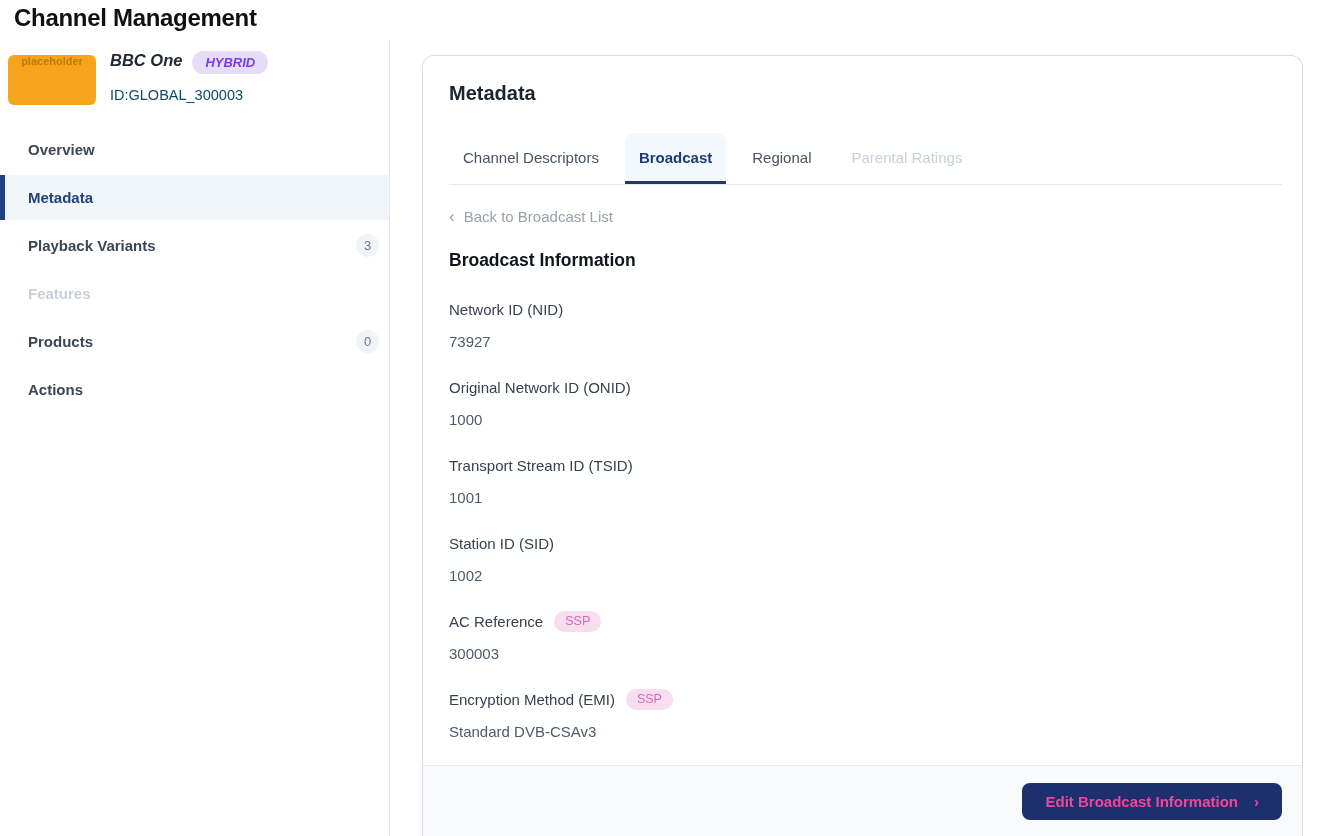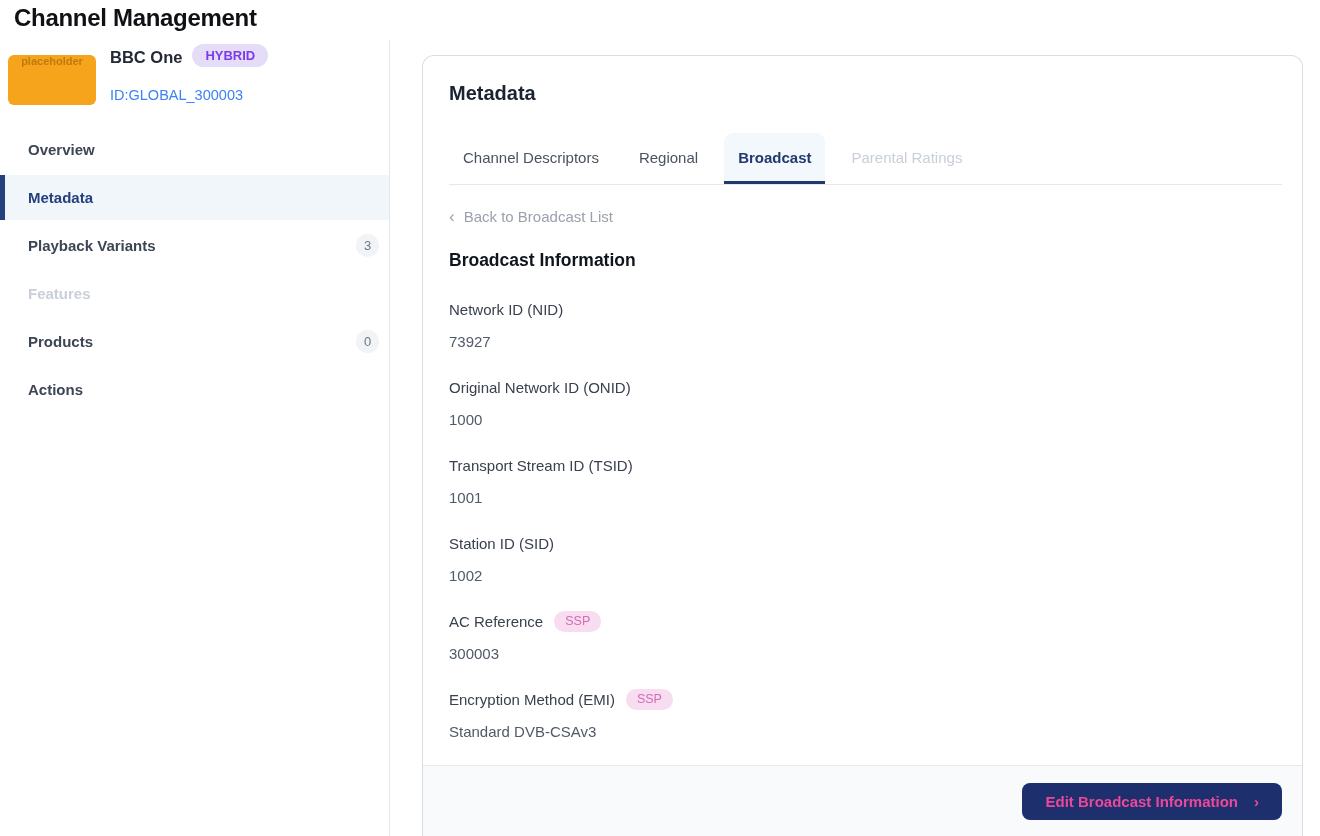--- a/index.html
+++ b/index.html
@@ -20,31 +20,31 @@
     position:absolute; left:0; top:40px; width:390px; bottom:0;
     border-right:1px solid #e4e6ea; background:#ffffff;
   }
   .channel-logo {
     position:absolute; left:8px; top:15px; width:88px; height:50px;
     background:#f6a41c; border-radius:6px;
     display:flex; align-items:flex-start; justify-content:center;
     color:rgba(146,88,0,0.55); font-size:11px; font-weight:700;
   }
   .channel-title-row {
-    position:absolute; left:110px; top:4px;
-    display:flex; align-items:flex-end; gap:10px;
+    position:absolute; left:110px; top:11px;
+    display:flex; align-items:flex-start; gap:10px;font-style:italic;
   }
   .channel-name { font-size:16.5px; font-weight:700; color:#232a36; }
   .channel-badge {
     background:#e5ddf8; color:#7a3ce8; font-size:13px; font-weight:600;
     padding:3px 13px; border-radius:13px; line-height:17px;
   }
   .channel-id {
     position:absolute; left:110px; top:47px;
-    font-size:14.5px; color:#3b82f6;
+    font-size:14.5px; color:#0c4a6e;
   }
   .nav { position:absolute; left:0; top:87px; right:0; }
   .nav-item {
     position:relative; height:45px; margin-bottom:3px;
     display:flex; align-items:center; padding-left:28px;
     font-size:15px; font-weight:600; color:#3d4654; cursor:pointer;
   }
   .nav-item.active {
     background:#f0f6fa; border-left:5px solid #24407e;
     padding-left:23px; color:#24407e;
@@ -169,26 +169,26 @@
   </div>
 
   <div class="card">
     <h2 class="card-title">Metadata</h2>
 
     <div class="tabs">
   <div class="tab">
           <span class="tab-label">Channel Descriptors</span>
         </div>
 
+  <div class="tab active">
+          <span class="tab-label">Broadcast</span>
+        </div>
+
   <div class="tab">
           <span class="tab-label">Regional</span>
-        </div>
-
-  <div class="tab active">
-          <span class="tab-label">Broadcast</span>
         </div>
 
   <div class="tab disabled">
           <span class="tab-label">Parental Ratings</span>
         </div>
 </div>
     <div class="tabs-divider"></div>
 
     <div class="back-link">
       <span class="back-chevron">‹</span>

